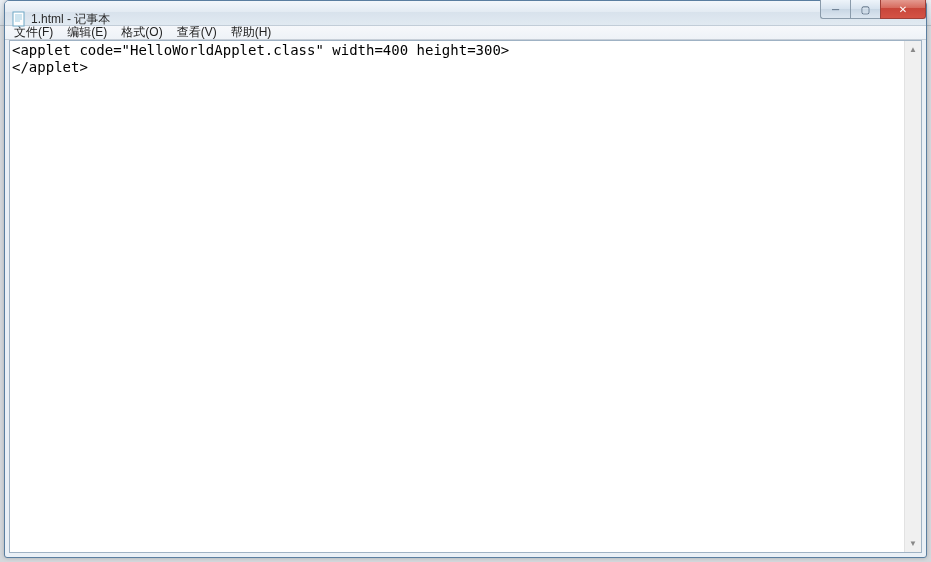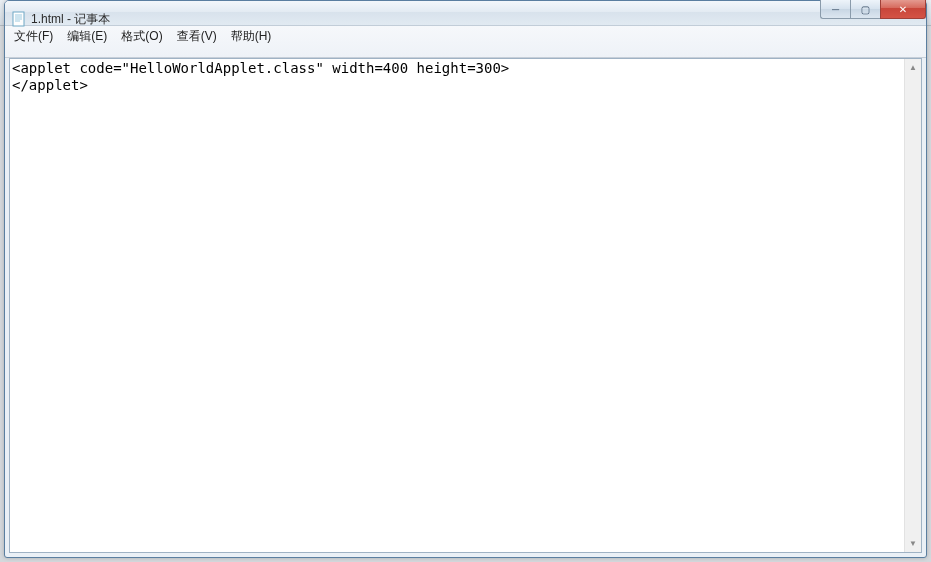--- a/index.html
+++ b/index.html
@@ -78,24 +78,25 @@
   .win-btn.min { border-radius: 0 0 0 3px; border-right: none; }
   .win-btn.max { border-right: none; }
   .win-btn.close {
     width: 46px;
     background: linear-gradient(to bottom, #e49a90 0%, #d6695c 45%, #c8463a 46%, #d45345 100%);
     border-color: #a04038;
     border-radius: 0 0 3px 0;
     color: #fff;
   }
   .menubar {
-    height: 32px;
+    height: 14px;
     background: linear-gradient(to bottom, #f6f8fb 0%, #eef2f7 100%);
     border-bottom: 1px solid #c7cfd8;
     display: flex;
+    align-items: center;
     padding: 0 2px;
     font-size: 12px;
   }
   .menu-item {
     padding: 2px 7px;
     color: #222;
     cursor: default;
   }
   .client-frame {
     flex: 1;

